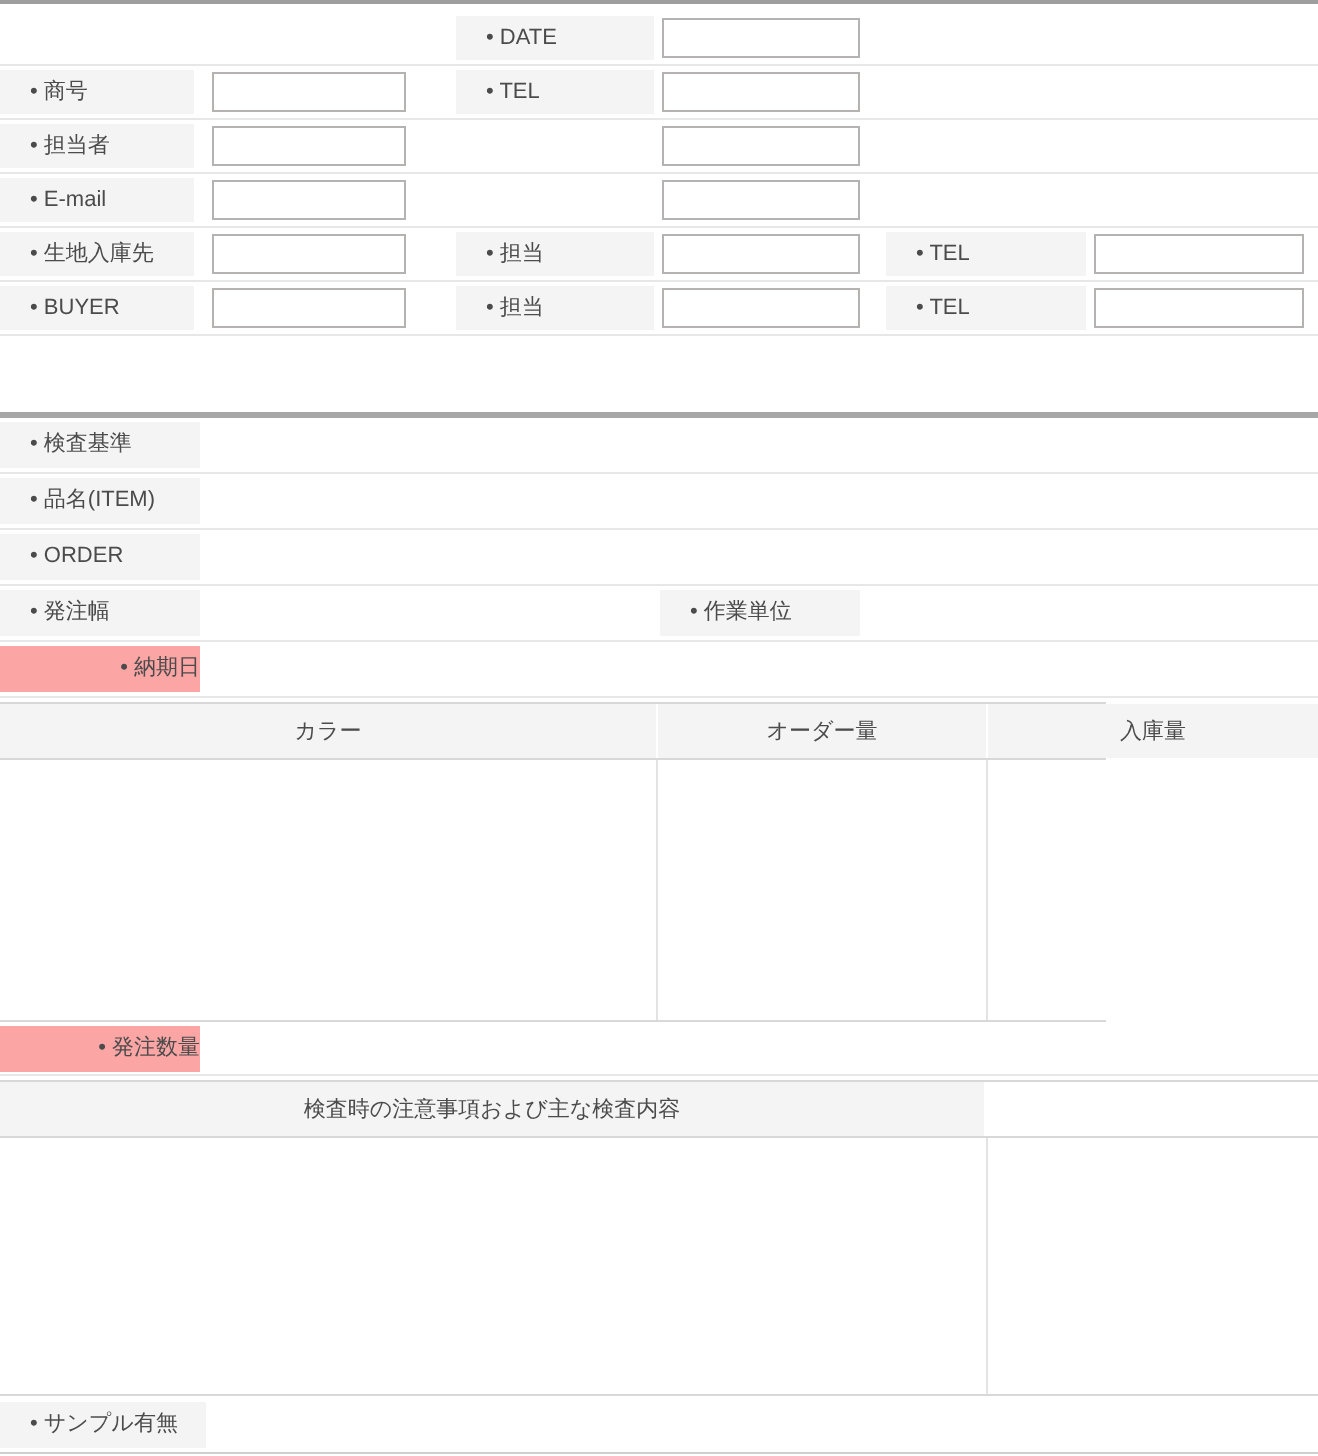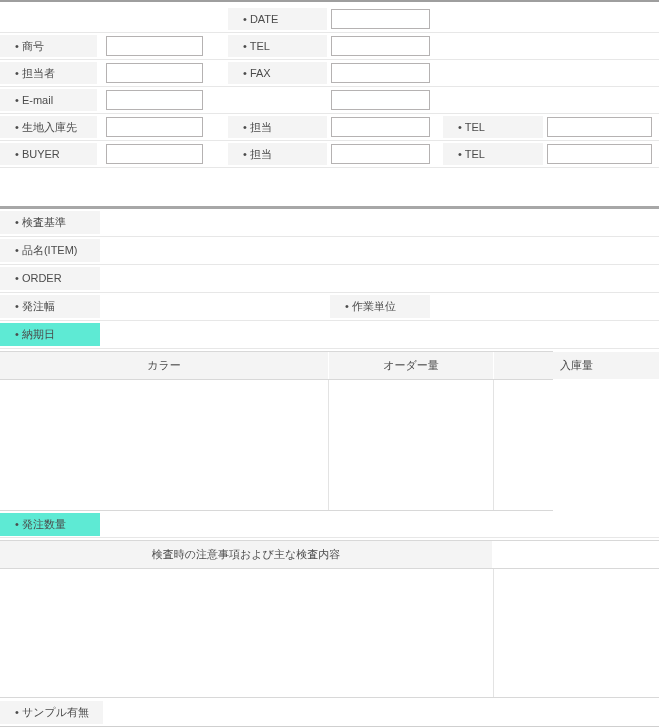--- a/index.html
+++ b/index.html
@@ -28,21 +28,21 @@
   .i3{left:547px;width:105px;}
 
   
   .details{position:absolute;top:206px;left:0;width:659px;border-top:3px solid #a7a7a7;box-sizing:content-box;}
   .d-row{position:relative;height:27px;border-bottom:1px solid #e7e7e7;}
   .dl{
     position:absolute;left:0;top:2px;width:100px;height:23px;line-height:23px;
     background:#f4f4f4;padding-left:15px;box-sizing:border-box;white-space:nowrap;
   }
   .dl.extra{left:330px;width:100px;}
-  .dl.highlight{background:#5eead4;}
+  .dl.highlight{background:#fca5a5;text-align:right;}
 
   
   .color-table{position:absolute;top:351px;left:0;width:553px;}
   .inspection-table{position:absolute;top:540px;left:0;width:659px;}
   .t-header{position:relative;height:27px;border-top:1px solid #d8d8d8;border-bottom:1px solid #d8d8d8;}
   .th{
     position:absolute;top:0;height:27px;background:#f4f4f4;
     display:flex;align-items:center;justify-content:center;white-space:nowrap;
   }
   .ct1{left:0;width:328px;} .ct2{left:329px;width:164px;} .ct3{left:494px;width:165px;}
@@ -71,21 +71,20 @@
     </div>
     <div class="c-row">
       <div class="lbl l1">• 商号</div>
       <input class="inp i1" type="text" style="">
       <div class="lbl l2">• TEL</div>
       <input class="inp i2" type="text" style="">
     </div>
     <div class="c-row">
       <div class="lbl l1">• 担当者</div>
       <input class="inp i1" type="text" style="">
-      <div class="lbl l2">• FAX</div>
       <input class="inp i2" type="text" style="">
     </div>
     <div class="c-row">
       <div class="lbl l1">• E-mail</div>
       <input class="inp i1" type="text" style="">
       <input class="inp i2" type="text" style="">
     </div>
     <div class="c-row">
       <div class="lbl l1">• 生地入庫先</div>
       <input class="inp i1" type="text" style="">

